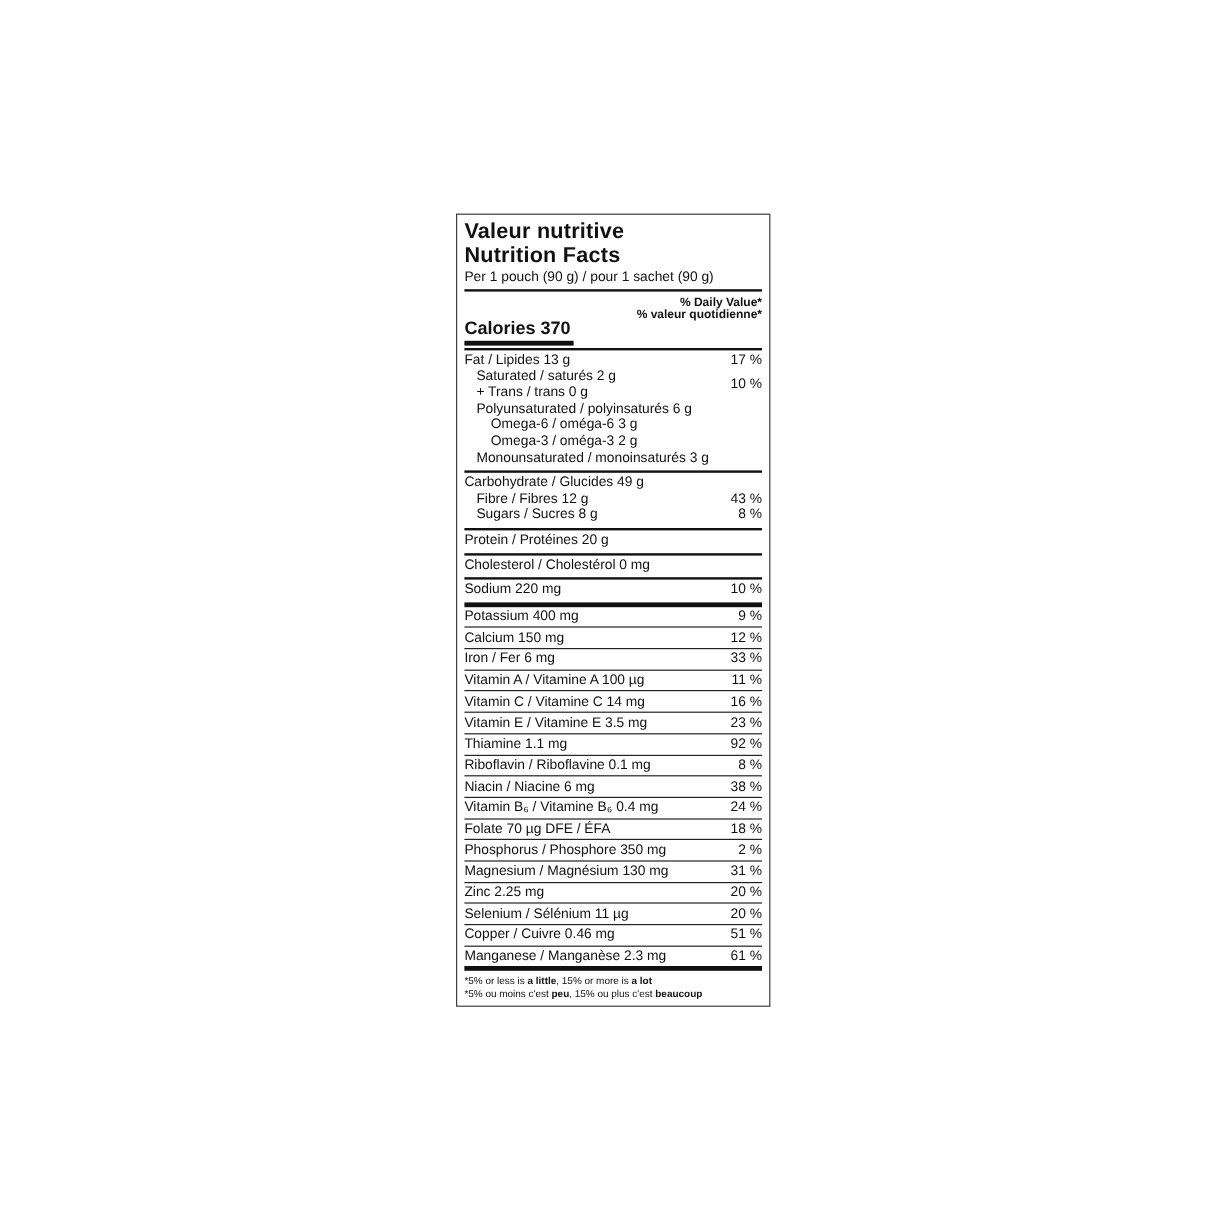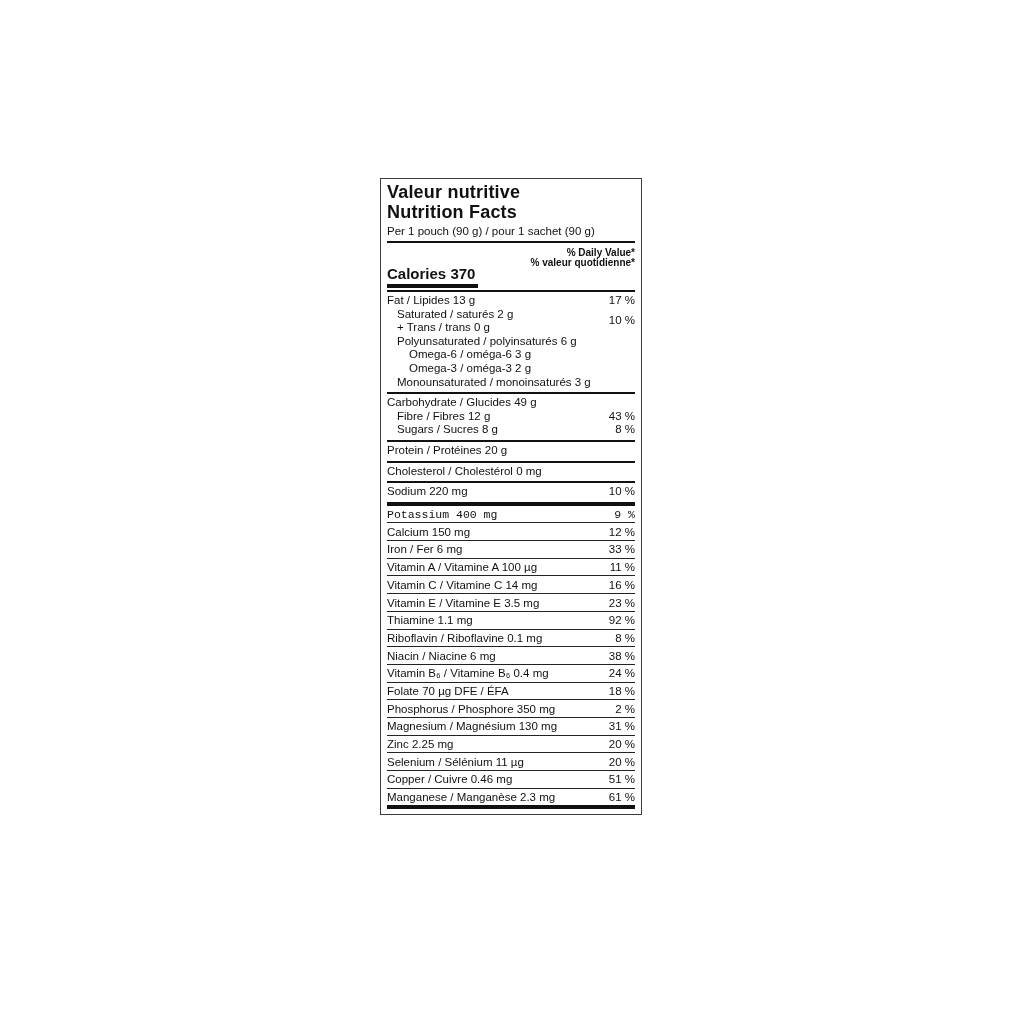--- a/index.html
+++ b/index.html
@@ -92,21 +92,21 @@
   .micro-list { }
   .micro-row {
     display: flex;
     justify-content: space-between;
     align-items: center;
     height: 16.7px;
     border-top: 1px solid #222;
     font-size: 11.5px;
     white-space: nowrap;
   }
-  .micro-row:first-child { border-top: none; font-family: Liberation Mono, monospace; }
+  .micro-row:first-child { border-top: none; }
   .footnotes {
     font-size: 8.3px;
     line-height: 10.5px;
     padding-top: 3px;
   }
   .footnotes b { font-weight: bold; }
 </style>
 </head>
 <body>
 
@@ -269,15 +269,19 @@
   </div>
 
   <div class="micro-row">
     <span class="nm">Manganese / Manganèse 2.3 mg</span>
     <span class="dv">61 %</span>
   </div>
 </div>
 
     <div class="thick-bar"></div>
 
+    <div class="footnotes" id="footnotes">
+        <div><span>*5% or less is </span><b>a little</b><span>, 15% or more is </span><b>a lot</b></div>
+        <div><span>*5% ou moins c'est </span><b>peu</b><span>, 15% ou plus c'est </span><b>beaucoup</b></div>
+      </div>
 
   </div>
 </div>
 
 </body></html>

